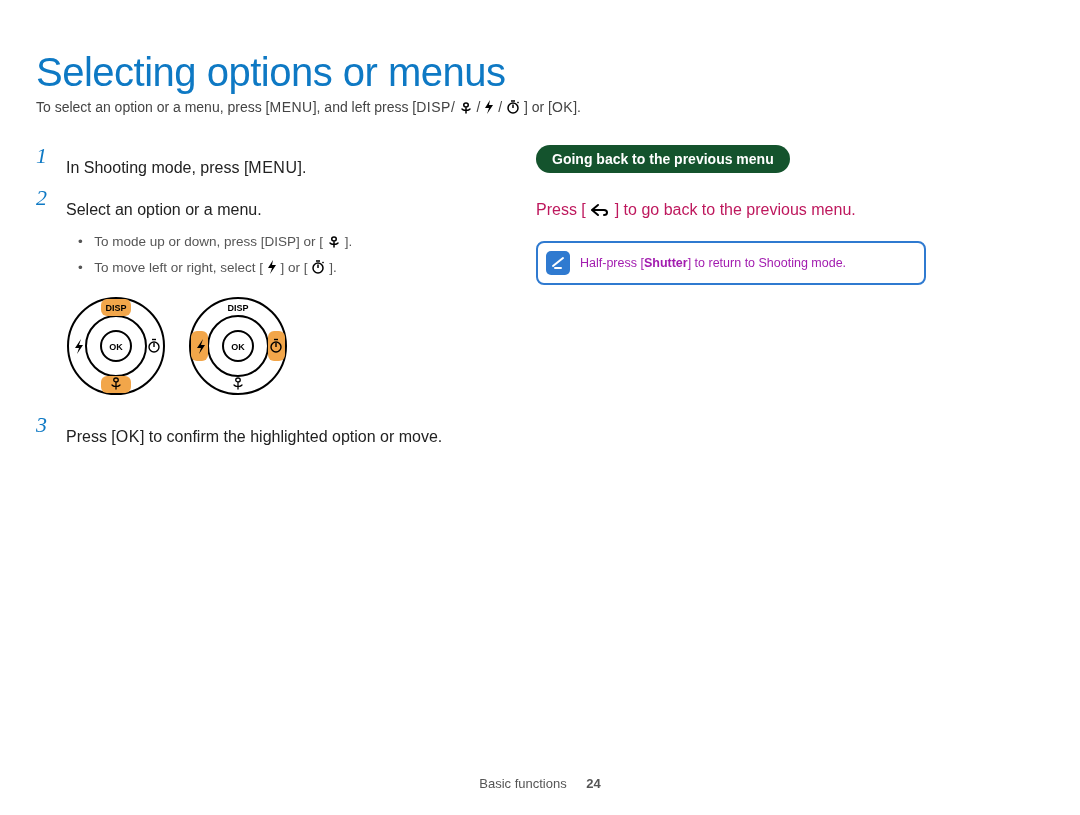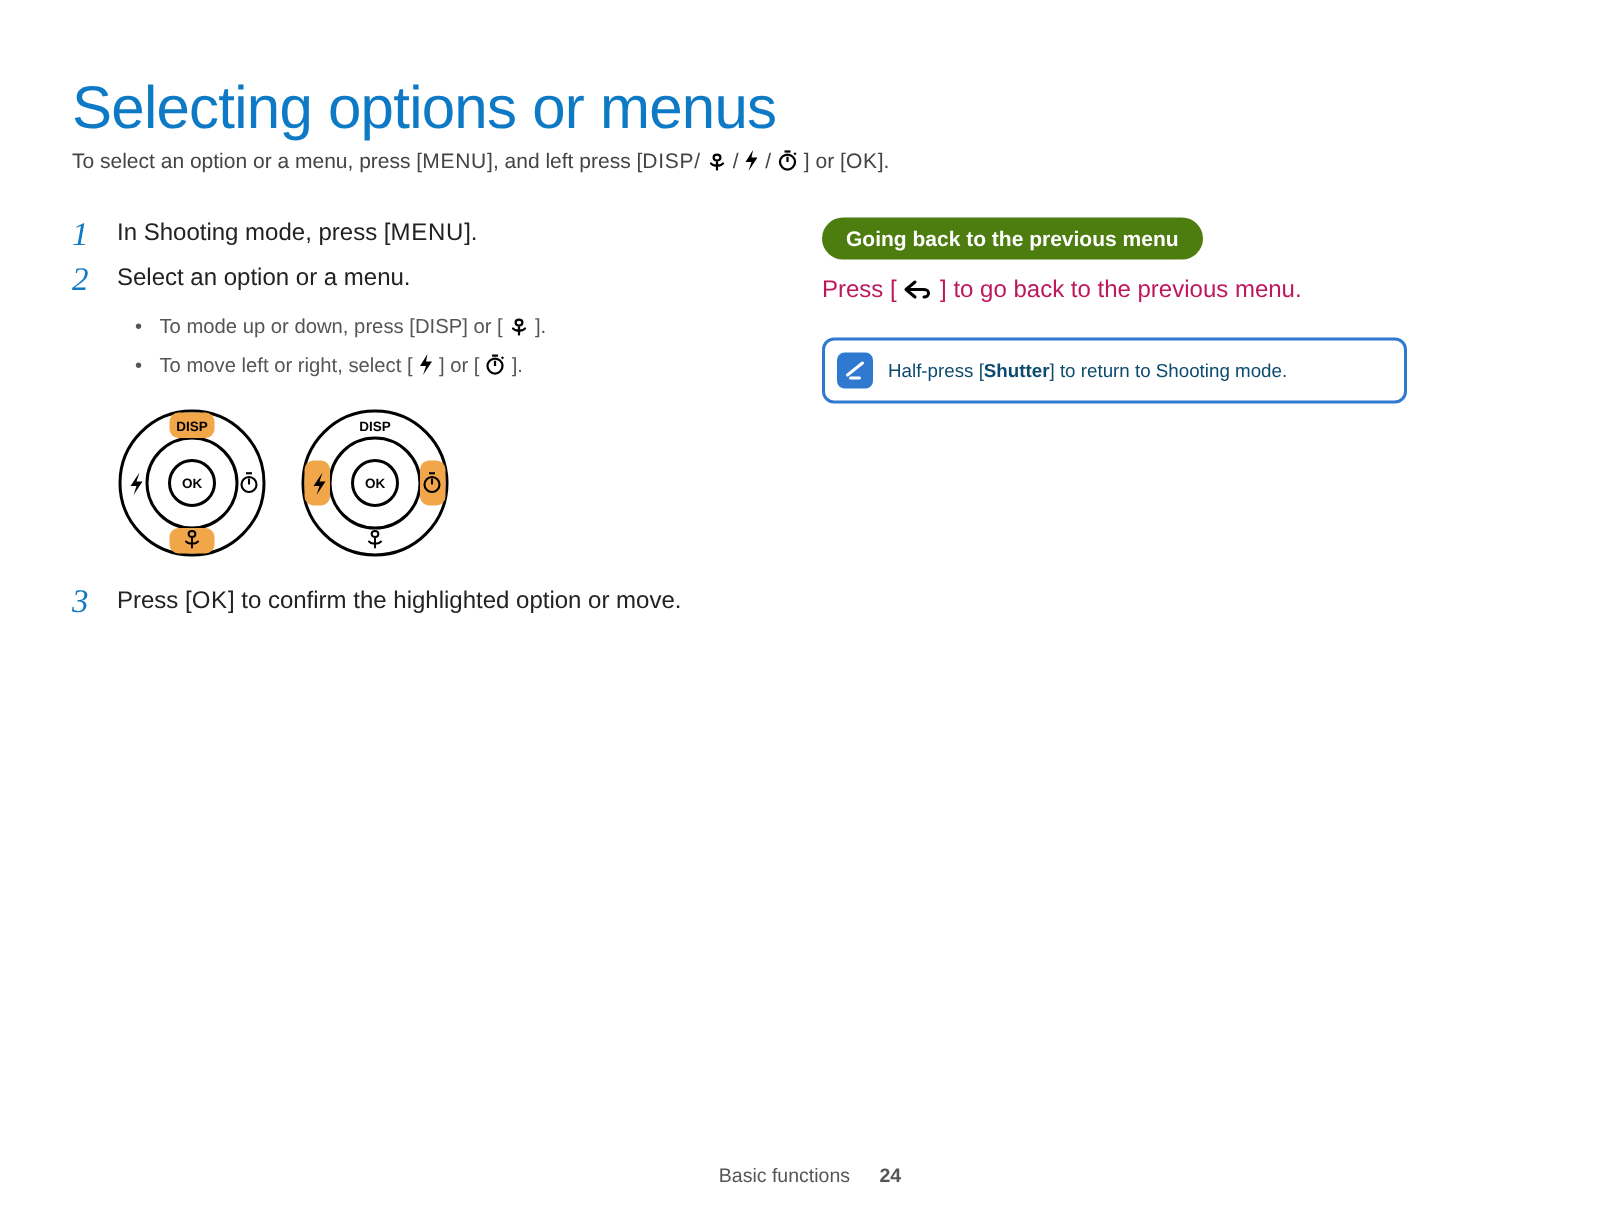--- a/index.html
+++ b/index.html
@@ -6,21 +6,21 @@
   html, body {
     margin: 0; padding: 0;
     width: 1080px; height: 815px;
     background: #fff;
     font-family: Arial, Helvetica, sans-serif;
     color: #333;
   }
   .page {
     position: relative;
     width: 1080px; height: 815px;
-    padding: 50px 70px 30px 48px;
+    padding: 50px 70px 30px 36px;
   }
   h1.title {
     font-size: 40px;
     font-weight: 400;
     color: #0e79c4;
     letter-spacing: -0.5px;
     margin: 0 0 4px 0;
     font-family: Arial, Helvetica, sans-serif;
   }
   .intro {
@@ -45,21 +45,21 @@
   }
   .step-num {
     font-style: italic;
     font-size: 22px;
     color: #0e79c4;
     line-height: 1;
     min-width: 18px;
     font-family: Georgia, "Times New Roman", serif;
     font-weight: 400;
   }
-  .step-body { flex: 1; }
+  .step-body { flex: 1; margin-top: 12px; }
   .step-text {
     font-size: 16px;
     color: #222;
     line-height: 1.4;
   }
   .bullets {
     margin: 8px 0 0 12px;
     font-size: 13.5px;
     color: #555;
     line-height: 1.8;
@@ -72,27 +72,27 @@
     display: flex;
     gap: 22px;
     margin: 14px 0 18px 30px;
   }
   .dial {
     width: 100px; height: 100px;
   }
   .dial-svg text { font-family: Arial, sans-serif; }
   .pill {
     display: inline-block;
-    background: #4d7c0f;
+    background: #14532d;
     color: #fff;
     border-radius: 16px;
     padding: 6px 16px;
     font-size: 14px;
     font-weight: 600;
-    margin-bottom: 12px;
+    margin-bottom: 28px;
   }
   .right-line {
     font-size: 16px;
     color: #be185d;
     margin-bottom: 20px;
   }
   .note-box {
     border: 2px solid #2f7ad0;
     border-radius: 8px;
     padding: 8px 12px 8px 8px;
@@ -104,21 +104,21 @@
   .note-icon {
     width: 24px; height: 24px;
     background: #2f7ad0;
     border-radius: 5px;
     color: #fff;
     display: flex; align-items: center; justify-content: center;
     flex-shrink: 0;
   }
   .note-text {
     font-size: 12.5px;
-    color: #0c4a6e;
+    color: #a21caf;
   }
   .footer {
     position: absolute;
     bottom: 24px; left: 0; right: 0;
     text-align: center;
     font-size: 13px;
     color: #555;
   }
   .footer .pgnum { font-weight: 700; margin-left: 16px; }
   

